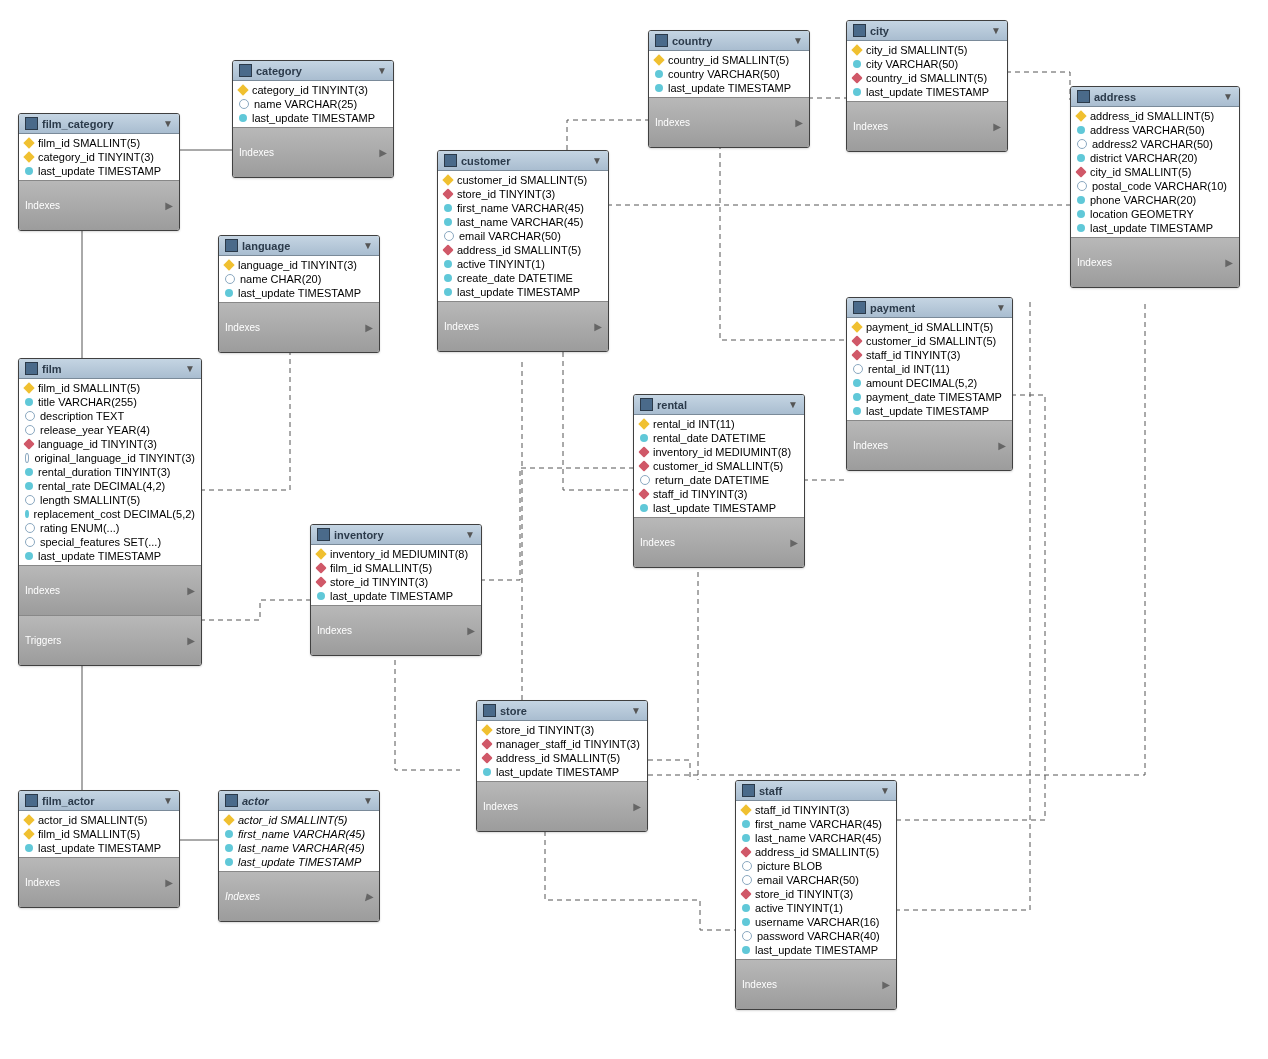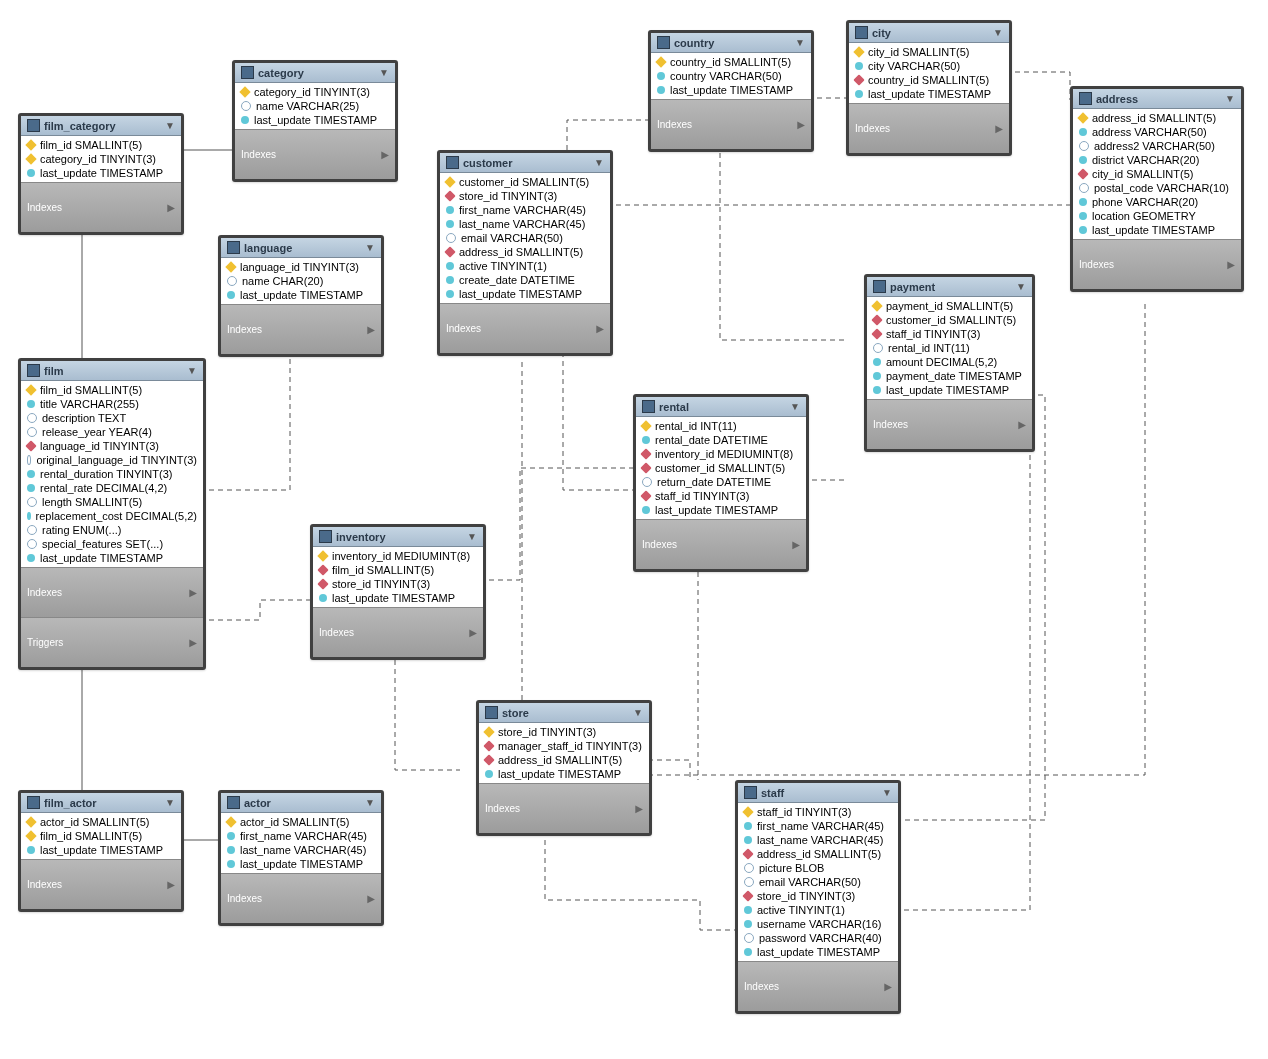--- a/index.html
+++ b/index.html
@@ -1,16 +1,16 @@
 <!DOCTYPE html>
 <html><head>
 <meta charset="utf-8">
 <style>
 body{margin:0;font-family:Arial,sans-serif;font-size:11px;background:#fff;position:relative;width:1268px;height:1059px}
-.tbl{position:absolute;border:3px solid #404040;background:#fff;border-radius:3px;overflow:hidden;box-shadow:0 1px 2px rgba(0,0,0,0.15)}
+.tbl{position:absolute;border:1px solid #404040;background:#fff;border-radius:3px;overflow:hidden;box-shadow:0 1px 2px rgba(0,0,0,0.15)}
 .thdr{background:linear-gradient(#c5d5e3,#a9bdd0);border-bottom:1px solid #7a8a99;padding:3px 6px;font-weight:bold;color:#2b3a4a;display:flex;align-items:center}
 .thdr .ticon{width:11px;height:11px;background:#4a6a8a;border:1px solid #2b3a4a;margin-right:4px;display:inline-block}
 .thdr .tarrow{margin-left:auto;color:#555;font-size:10px}
 .cols{padding:2px 0}
 .col{padding:1px 6px;display:flex;align-items:center;white-space:nowrap}
 .cicon{width:8px;height:8px;margin-right:5px;display:inline-block;border-radius:50%}
 .cicon.pk{background:#f0c030;border-radius:0;transform:rotate(45deg)}
 .cicon.fk{background:#d05868;transform:rotate(45deg);border-radius:1px}
 .cicon.fld{background:#60c8d8}
 .cicon.opt{background:#fff;border:1px solid #8aa8c0}
@@ -209,21 +209,21 @@
       <div class="col">
         <span class="cicon fld"></span>
         <span>last_update TIMESTAMP</span>
       </div>
     </div>
     <div class="sect">
       <span>Indexes</span>
       <span class="sarrow">▶</span>
     </div>
   </div>
-<div class="tbl" style="left: 218px; top: 790px; width: 160px;">
+<div class="tbl" style="left: 218px; top: 790px; width: 160px; font-style: italic;">
     <div class="thdr">
       <span class="ticon"></span>
       <span>actor</span>
       <span class="tarrow">▼</span>
     </div>
     <div class="cols">
       <div class="col">
         <span class="cicon pk"></span>
         <span>actor_id SMALLINT(5)</span>
       </div>
@@ -448,21 +448,21 @@
       <div class="col">
         <span class="cicon fld"></span>
         <span>last_update TIMESTAMP</span>
       </div>
     </div>
     <div class="sect">
       <span>Indexes</span>
       <span class="sarrow">▶</span>
     </div>
   </div>
-<div class="tbl" style="left: 846px; top: 274px; width: 165px; margin-left: 18px;">
+<div class="tbl" style="left: 846px; top: 297px; width: 165px;">
     <div class="thdr">
       <span class="ticon"></span>
       <span>payment</span>
       <span class="tarrow">▼</span>
     </div>
     <div class="cols">
       <div class="col">
         <span class="cicon pk"></span>
         <span>payment_id SMALLINT(5)</span>
       </div>

